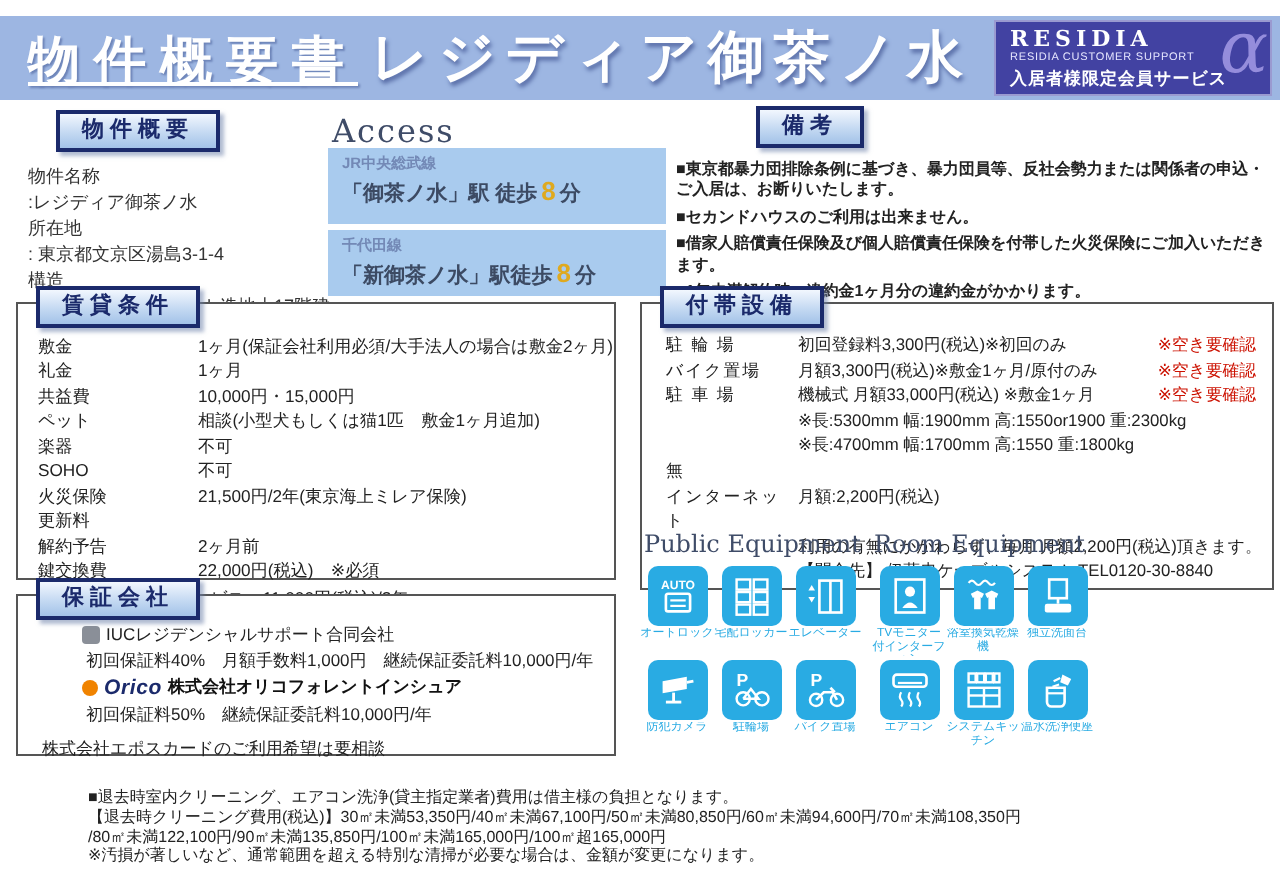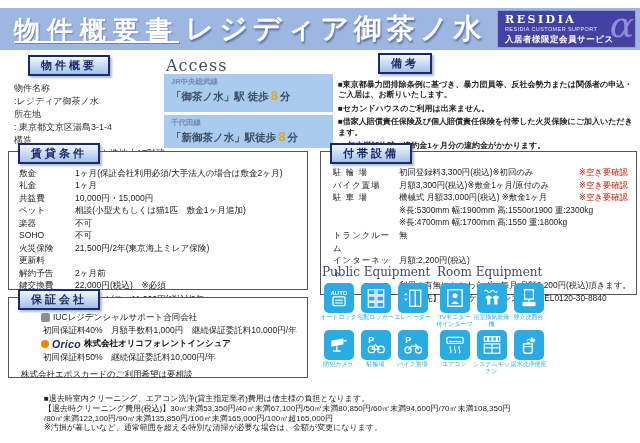--- a/index.html
+++ b/index.html
@@ -46,21 +46,21 @@
   .remarks { position:absolute; left:338px; top:80px; width:300px; font-size:8px; color:#222; }
   .remarks p { line-height:1.3; margin-bottom:3px;font-weight:bold; }
 
   
   .fbox { position:absolute; border:1px solid #555; background:#fff; }
   .rental-box { left:8px; top:151px; width:300px; height:139px; }
   .facil-box  { left:320px; top:151px; width:317px; height:144px; }
   .guar-box   { left:8px; top:297px; width:300px; height:81px; }
 
   .rental-rows { padding:15px 6px 0 10px; font-size:8.6px; color:#222; }
-  .r-row { display:flex; line-height:1.45; }
+  .r-row { display:flex; line-height:1.45;gap:24px; }
   .r-label { width:56px; flex:none; }
   .r-value { flex:1; white-space:nowrap; }
   .member-line { padding:2px 6px 0 10px; font-size:8.6px; color:#222; }
 
   .facil-rows { padding:14px 6px 0 12px; font-size:8.4px; color:#222; }
   .f-row { display:flex; line-height:1.5; }
   .f-label { width:66px; flex:none; letter-spacing:1px; }
   .f-value { white-space:nowrap; }
   .f-note { margin-left:auto; color:#cc1100; padding-right:2px; white-space:nowrap; }
 
@@ -241,21 +241,20 @@
           <span class="f-note"></span>
         </div>
 
         <div class="f-row">
           <span class="f-label"></span>
           <span class="f-value">※長:4700mm 幅:1700mm 高:1550 重:1800kg</span>
           <span class="f-note"></span>
         </div>
 
         <div class="f-row">
-          <span class="f-label">トランクルーム</span>
           <span class="f-value">無</span>
           <span class="f-note"></span>
         </div>
 
         <div class="f-row">
           <span class="f-label">インターネット</span>
           <span class="f-value">月額:2,200円(税込)</span>
           <span class="f-note"></span>
         </div>
 

